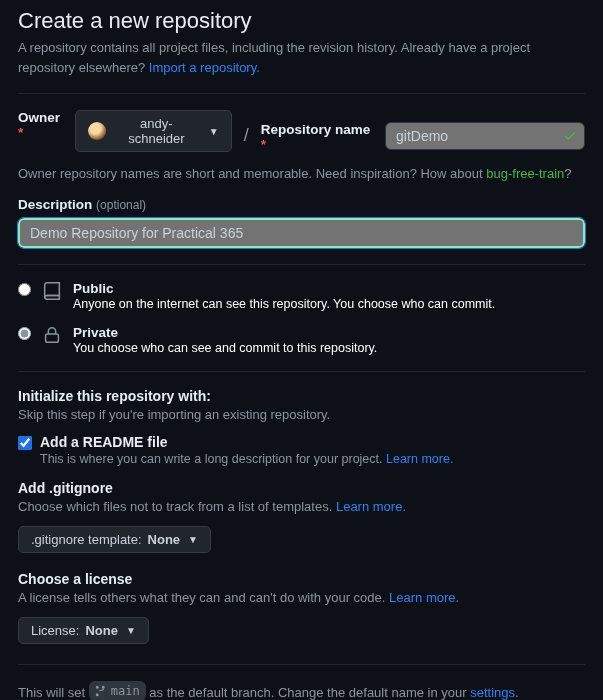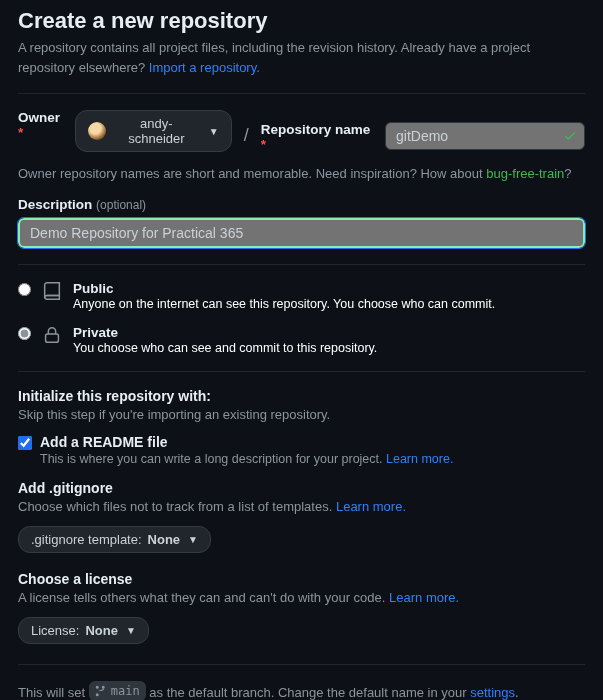--- a/index.html
+++ b/index.html
@@ -4,34 +4,34 @@
 <style>
   * { box-sizing: border-box; margin: 0; padding: 0; }
   body {
     background: #0d1117;
     color: #c9d1d9;
     font-family: -apple-system, BlinkMacSystemFont, "Segoe UI", Helvetica, Arial, sans-serif;
     font-size: 14px;
     width: 603px;
     padding: 8px 18px 22px 18px;
   }
-  h1 { font-size: 22px; font-weight: 700; color: #e6edf3; margin-bottom: 4px; }
+  h1 { font-size: 22px; font-weight: 400; color: #e6edf3; margin-bottom: 4px; }
   .subhead { color: #8b949e; font-size: 13px; line-height: 1.5; }
   .link { color: #2f81f7; text-decoration: none; cursor: pointer; }
   hr.sep { border: none; border-top: 1px solid #21262d; margin: 16px 0; }
   .row-owner { display: flex; align-items: flex-end; gap: 8px; }
   .field-block { display: flex; flex-direction: row; gap: 6px; }
   .label { font-size: 13.5px; font-weight: 600; color: #e6edf3; }
   .req { color: #f85149; }
   .optional { color: #8b949e; font-weight: 400; font-size: 12px; }
   .btn {
     background: #21262d;
     border: 1px solid #363b42;
     color: #c9d1d9;
-    border-radius: 12px;
+    border-radius: 5px;
     padding: 5px 12px;
     font-size: 13px;
     cursor: pointer;
     display: inline-flex;
     align-items: center;
     gap: 6px;
   }
   .slash { color: #8b949e; font-size: 18px; padding: 0 4px 6px 4px; }
   .input {
     background: #737373;

